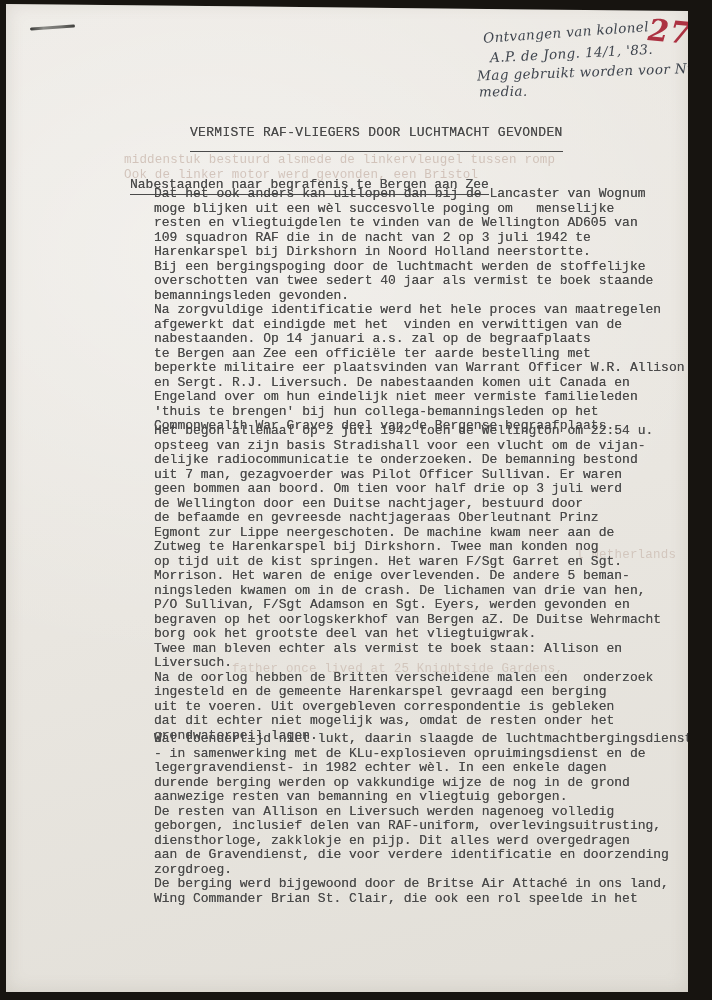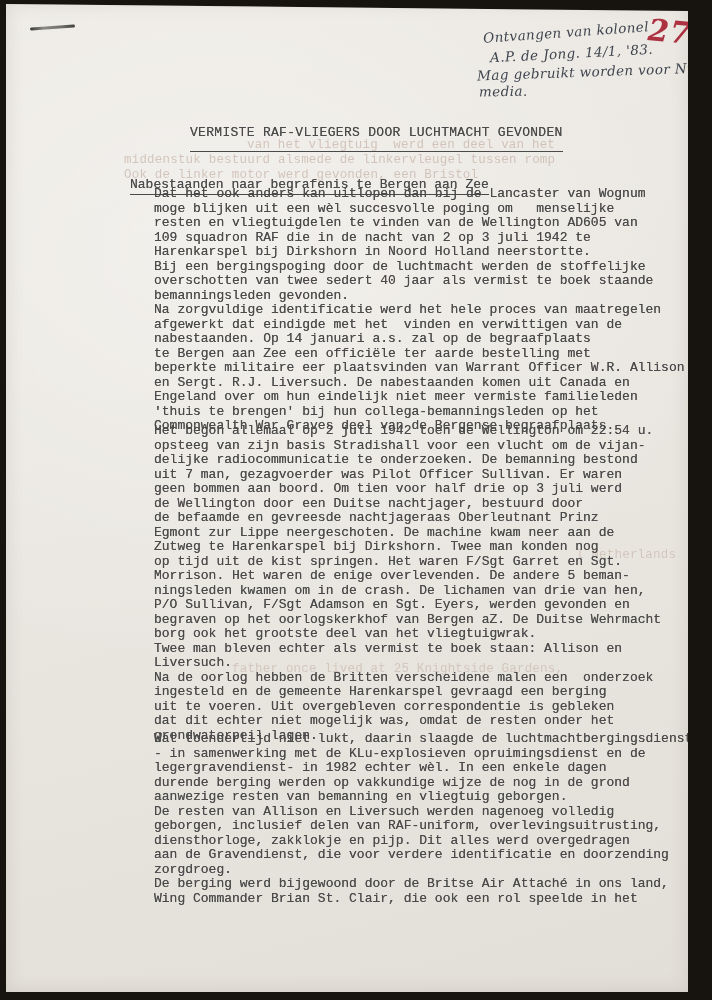--- a/index.html
+++ b/index.html
@@ -87,21 +87,20 @@
     letter-spacing: 0.2px;
   }
 </style>
 </head>
 <body>
 
 <div class="paper">
 
   <div class="staple"></div>
 
-  <div class="ghost" style="left:241px; top:136px;">van het vliegtuig  werd een deel van het</div>
   <div class="ghost" style="left:118px; top:151px;">middenstuk bestuurd alsmede de linkervleugel tussen romp</div>
   <div class="ghost" style="left:118px; top:166px;">Ook de linker motor werd gevonden, een Bristol</div>
   <div class="ghost" style="left:570px; top:546px; opacity:0.3;">l Netherlands</div>
   <div class="ghost" style="left:226px; top:660px; opacity:0.3;">father once lived at 25 Knightside Gardens,</div>
 
   <div class="hand" style="left:477px; top:22px; transform:rotate(-4deg);">Ontvangen van kolonel</div>
   <div class="hand" style="left:484px; top:43px; transform:rotate(-3deg);">A.P. de Jong. 14/1, '83.</div>
   <div class="hand" style="left:471px; top:61px; transform:rotate(-2deg);">Mag gebruikt worden voor Nieuws</div>
   <div class="hand" style="left:473px; top:81px; transform:rotate(-1deg);">media.</div>
 

